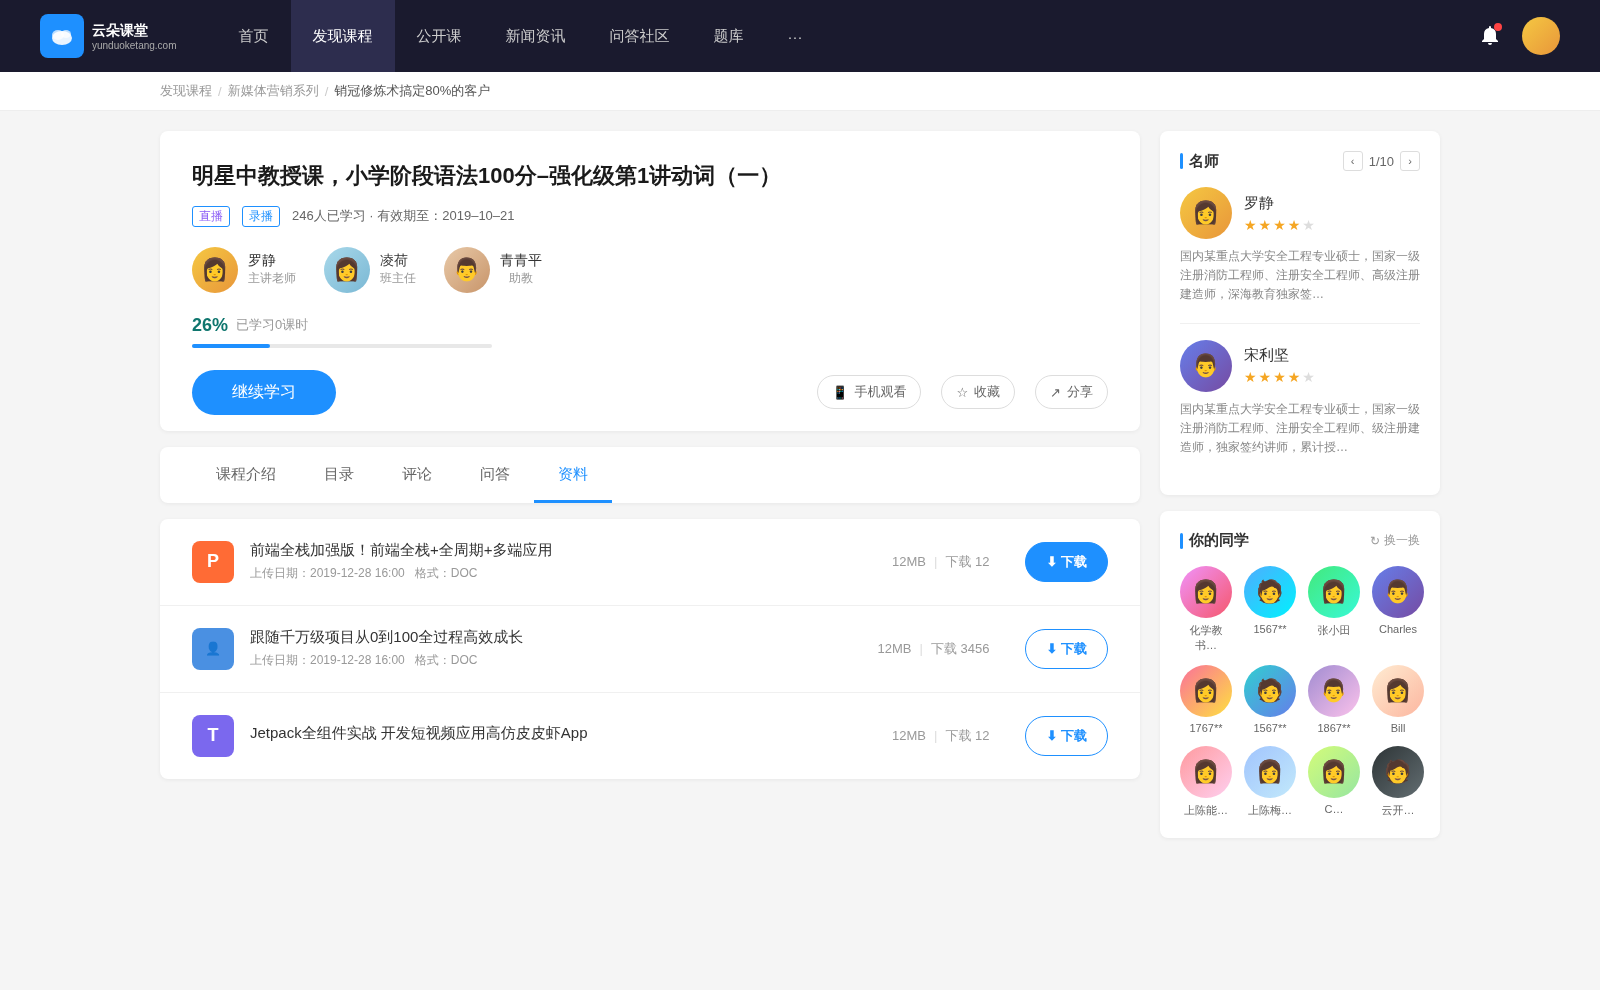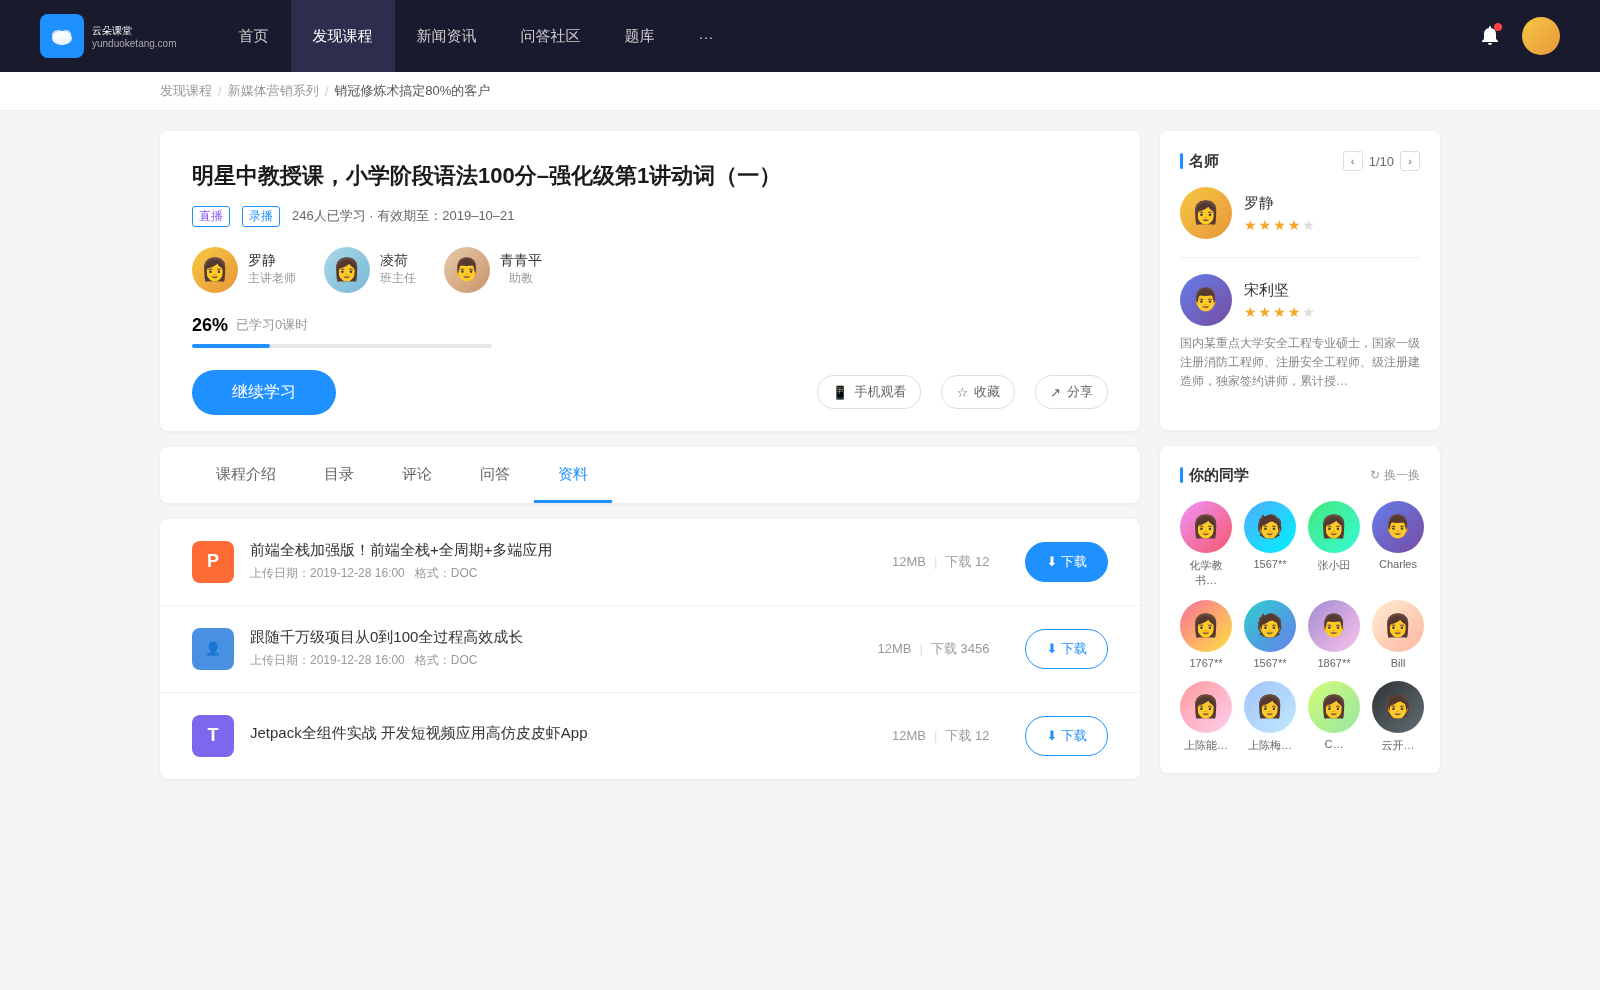--- a/index.html
+++ b/index.html
@@ -40,21 +40,21 @@
     .tag-record { color: #1e90ff; border-color: #1e90ff; }
     .meta-text { color: #666; font-size: 13px; }
     .teachers { display: flex; gap: 28px; margin-bottom: 22px; }
     .teacher-item { display: flex; align-items: center; gap: 10px; }
     .teacher-avatar { width: 46px; height: 46px; border-radius: 50%; overflow: hidden; flex-shrink: 0; }
     .teacher-info { }
     .teacher-name { font-size: 14px; font-weight: 500; color: #333; }
     .teacher-role { font-size: 12px; color: #999; text-align: center; }
     .progress-section { margin-bottom: 22px; }
     .progress-label { display: flex; align-items: center; gap: 8px; margin-bottom: 8px; }
-    .progress-pct { color: #000000; font-size: 18px; font-weight: bold; }
+    .progress-pct { color: #0f766e; font-size: 18px; font-weight: bold; }
     .progress-desc { color: #999; font-size: 13px; }
     .progress-bar-bg { height: 4px; background: #e8e8e8; border-radius: 2px; width: 300px; }
     .progress-bar-fill { height: 4px; background: #1e90ff; border-radius: 2px; }
     .course-actions { display: flex; align-items: center; gap: 16px; }
     .btn-continue { background: #1e90ff; color: #fff; border: none; border-radius: 24px; padding: 12px 40px; font-size: 16px; cursor: pointer; font-weight: 500; }
     .action-btns { display: flex; gap: 20px; margin-left: auto; }
     .action-btn { display: flex; align-items: center; gap: 6px; color: #666; font-size: 13px; cursor: pointer; border: 1px solid #ddd; border-radius: 20px; padding: 7px 14px; background: #fff; }
 
     
     .tabs-card { background: #fff; border-radius: 8px; padding: 0 32px; margin-bottom: 16px; box-shadow: 0 1px 4px rgba(0,0,0,0.06); }
@@ -68,21 +68,21 @@
     .resource-item:last-child { border-bottom: none; }
     .resource-icon { width: 42px; height: 42px; border-radius: 8px; display: flex; align-items: center; justify-content: center; font-size: 18px; font-weight: bold; color: #fff; flex-shrink: 0; }
     .resource-icon.p { background: #ff6b35; }
     .resource-icon.u { background: #4a90e2; }
     .resource-icon.t { background: #7b68ee; }
     .resource-info { flex: 1; min-width: 0; }
     .resource-name { font-size: 15px; font-weight: 500; color: #333; margin-bottom: 5px; }
     .resource-meta { font-size: 12px; color: #999; }
     .resource-stats { display: flex; align-items: center; gap: 8px; color: #999; font-size: 13px; margin-right: 20px; flex-shrink: 0; }
     .resource-stats-sep { color: #ddd; }
-    .btn-download { border: 1px solid #1e90ff; color: #1e90ff; border-radius: 20px; padding: 10px 20px; font-size: 13px; cursor: pointer; background: #fff; display: flex; align-items: center; gap: 5px; white-space: nowrap; }
+    .btn-download { border: 1px solid #1e90ff; color: #1e90ff; border-radius: 20px; padding: 10px 20px; font-size: 13px; cursor: pointer; background: #fff; display: flex; align-items: center; gap: 5px; white-space: nowrap; font-weight: bold; }
     .btn-download.filled { background: #1e90ff; color: #fff; }
 
     
     .sidebar-card { background: #fff; border-radius: 8px; padding: 20px; box-shadow: 0 1px 4px rgba(0,0,0,0.06); margin-bottom: 16px; }
     .sidebar-card-header { display: flex; align-items: center; justify-content: space-between; margin-bottom: 16px; }
     .sidebar-card-title { font-size: 15px; font-weight: bold; color: #333; display: flex; align-items: center; gap: 6px; }
     .sidebar-card-title::before { content: ''; display: inline-block; width: 3px; height: 16px; background: #1e90ff; border-radius: 2px; }
     .pagination-mini { display: flex; align-items: center; gap: 6px; font-size: 13px; color: #666; }
     .page-btn { width: 20px; height: 20px; border: 1px solid #ddd; border-radius: 3px; display: flex; align-items: center; justify-content: center; cursor: pointer; font-size: 11px; color: #666; }
 
@@ -128,27 +128,28 @@
 <nav class="navbar">
   <div class="logo-area">
     <div class="logo-icon">
       <svg viewBox="0 0 28 28" fill="none">
         <ellipse cx="14" cy="16" rx="10" ry="7" fill="white" opacity="0.9"></ellipse>
         <ellipse cx="10" cy="13" rx="6" ry="5" fill="white" opacity="0.7"></ellipse>
         <ellipse cx="18" cy="12" rx="5" ry="4" fill="white" opacity="0.7"></ellipse>
       </svg>
     </div>
     <div style="display:flex;flex-direction:column;">
-      <span style="color:#fff;font-size:10px;font-weight:normal;">云朵课堂</span>
+      <span style="color:#fff;font-size:14px;font-weight:bold;">云朵课堂</span>
       <span style="color:#aaa;font-size:10px;">yunduoketang.com</span>
     </div>
   </div>
   <div class="nav-items">
     <div class="nav-item">首页</div>
     <div class="nav-item active">发现课程</div>
+    <div class="nav-item">公开课</div>
     <div class="nav-item">新闻资讯</div>
     <div class="nav-item">问答社区</div>
     <div class="nav-item">题库</div>
     <div class="nav-item">···</div>
   </div>
   <div class="nav-right">
     <div class="bell-btn">
       <svg viewBox="0 0 24 24">
           <path d="M12 22a2 2 0 01-2-2h4a2 2 0 01-2 2zm6-6v-5a6 6 0 00-5-5.92V4a1 1 0 00-2 0v1.08A6 6 0 006 11v5l-2 2v1h16v-1l-2-2z"></path>
         </svg>
@@ -319,20 +320,21 @@
             <div class="teacher-sidebar-name">罗静</div>
             <div class="stars">
               <span class="star">★</span>
               <span class="star">★</span>
               <span class="star">★</span>
               <span class="star">★</span>
               <span class="star empty">★</span>
             </div>
           </div>
         </div>
+        <div class="teacher-desc">国内某重点大学安全工程专业硕士，国家一级注册消防工程师、注册安全工程师、高级注册建造师，深海教育独家签…</div>
       </div>
 
       <div class="teacher-divider"></div>
 
       <div class="teacher-sidebar-item">
         <div class="teacher-top">
           <div class="teacher-sidebar-avatar">
             <div class="face av-songlijian">👨</div>
           </div>
           <div>

